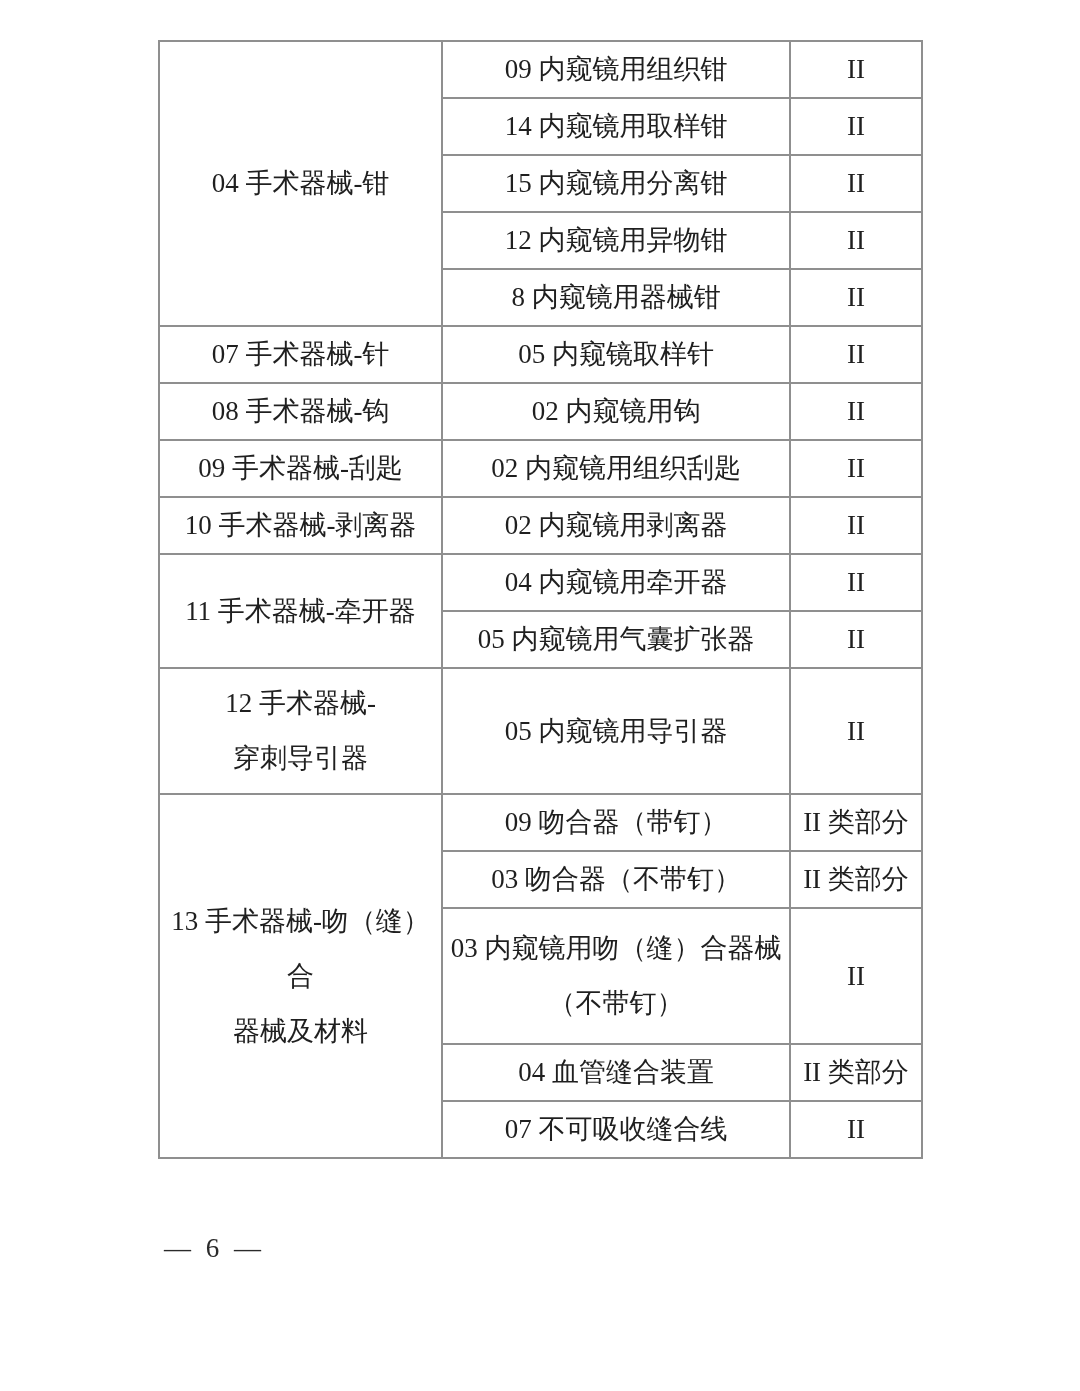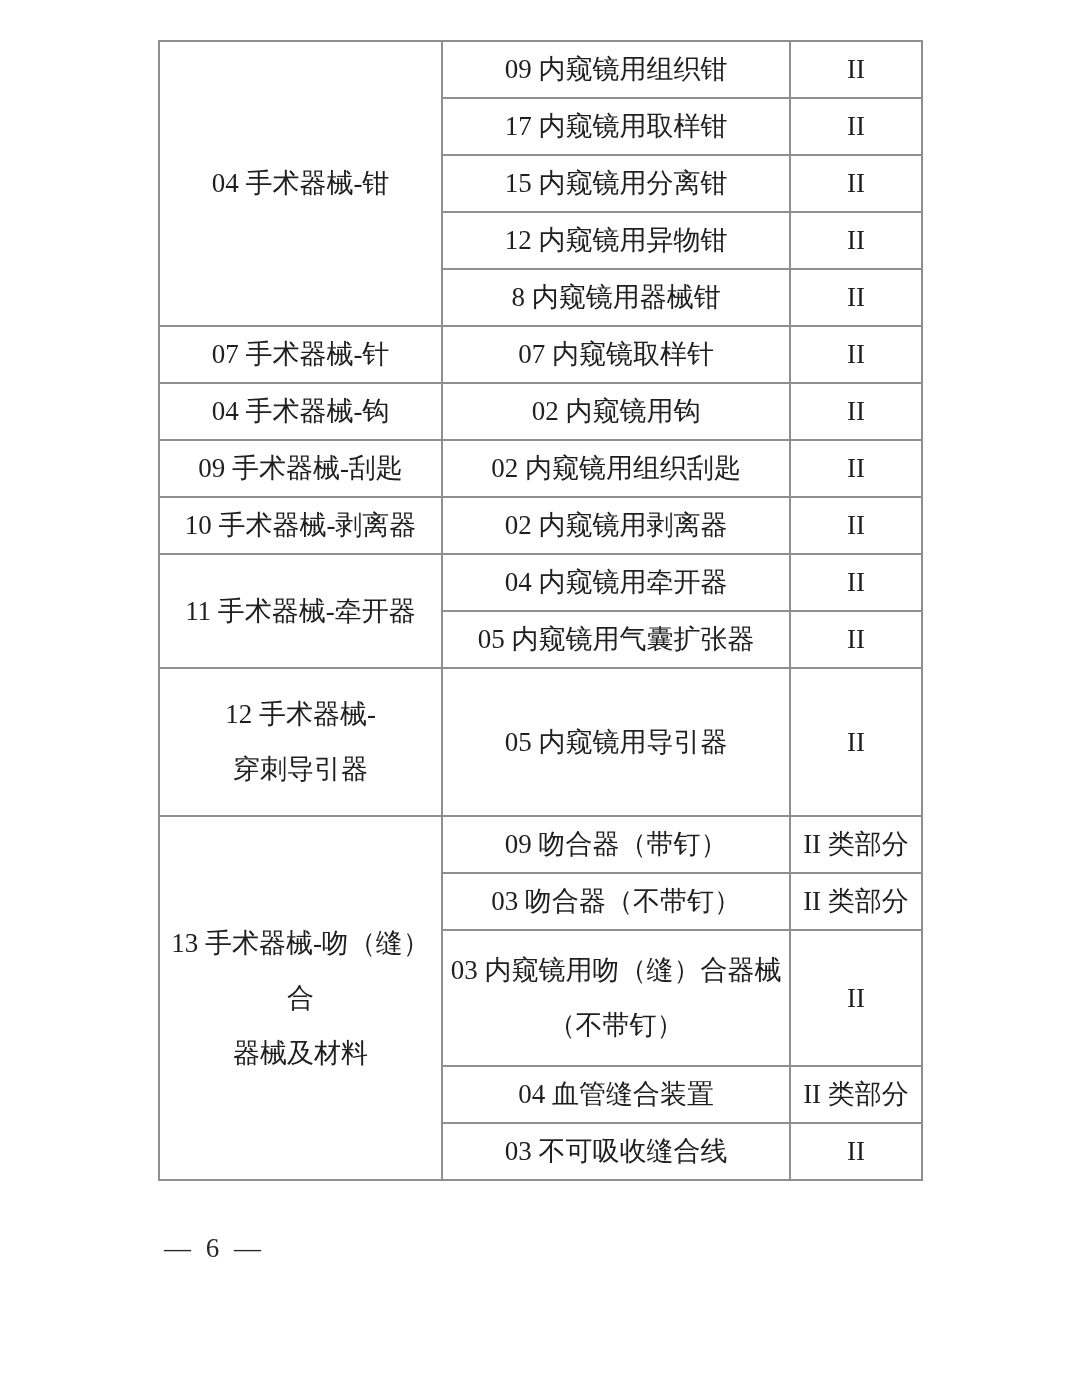--- a/index.html
+++ b/index.html
@@ -29,21 +29,21 @@
     text-align: center;
     vertical-align: middle;
     font-size: 27px;
     line-height: 55px;
     white-space: pre-line;
     padding: 0;
     overflow: hidden;
   }
   tr.r-std   { height: 55px; }
   tr.r-mid   { height: 56px; }
-  tr.r-g12   { height: 148px; }
+  tr.r-g12   { height: 126px; }
   tr.r-g03   { height: 136px; }
   .footer {
     position: absolute;
     left: 164px;
     top: 1233px;
     font-size: 27px;
     letter-spacing: 4px;
     color: #2a2a2a;
   }
 </style>
@@ -57,42 +57,42 @@
       <col style="width:348px">
       <col style="width:132px">
     </colgroup>
     <tbody>
       <tr class="r-std">
         <td rowspan="5">04 手术器械-钳</td>
         <td>09 内窥镜用组织钳</td>
         <td>II</td>
       </tr>
       <tr class="r-std">
-        <td>17 内窥镜用取样钳</td>
+        <td>14 内窥镜用取样钳</td>
         <td>II</td>
       </tr>
       <tr class="r-std">
         <td>15 内窥镜用分离钳</td>
         <td>II</td>
       </tr>
       <tr class="r-std">
         <td>12 内窥镜用异物钳</td>
         <td>II</td>
       </tr>
       <tr class="r-std">
         <td>8 内窥镜用器械钳</td>
         <td>II</td>
       </tr>
       <tr class="r-std">
         <td>07 手术器械-针</td>
-        <td>07 内窥镜取样针</td>
+        <td>05 内窥镜取样针</td>
         <td>II</td>
       </tr>
       <tr class="r-mid">
-        <td>04 手术器械-钩</td>
+        <td>08 手术器械-钩</td>
         <td>02 内窥镜用钩</td>
         <td>II</td>
       </tr>
       <tr class="r-std">
         <td>09 手术器械-刮匙</td>
         <td>02 内窥镜用组织刮匙</td>
         <td>II</td>
       </tr>
       <tr class="r-mid">
         <td>10 手术器械-剥离器</td>
@@ -127,20 +127,20 @@
       <tr class="r-g03">
         <td>03 内窥镜用吻（缝）合器械
 （不带钉）</td>
         <td>II</td>
       </tr>
       <tr class="r-mid">
         <td>04 血管缝合装置</td>
         <td>II 类部分</td>
       </tr>
       <tr class="r-std">
-        <td>03 不可吸收缝合线</td>
+        <td>07 不可吸收缝合线</td>
         <td>II</td>
       </tr>
     </tbody>
   </table>
 </div>
 
 <div class="footer">— 6 —</div>
 
 </body></html>

